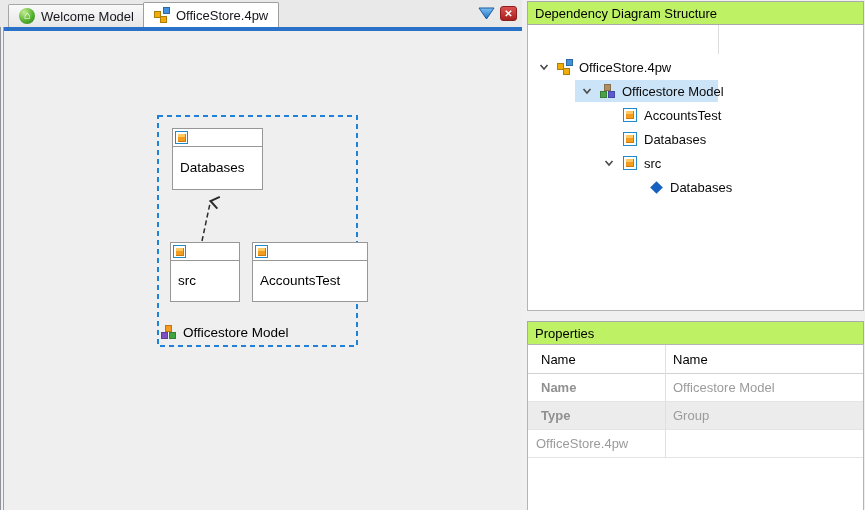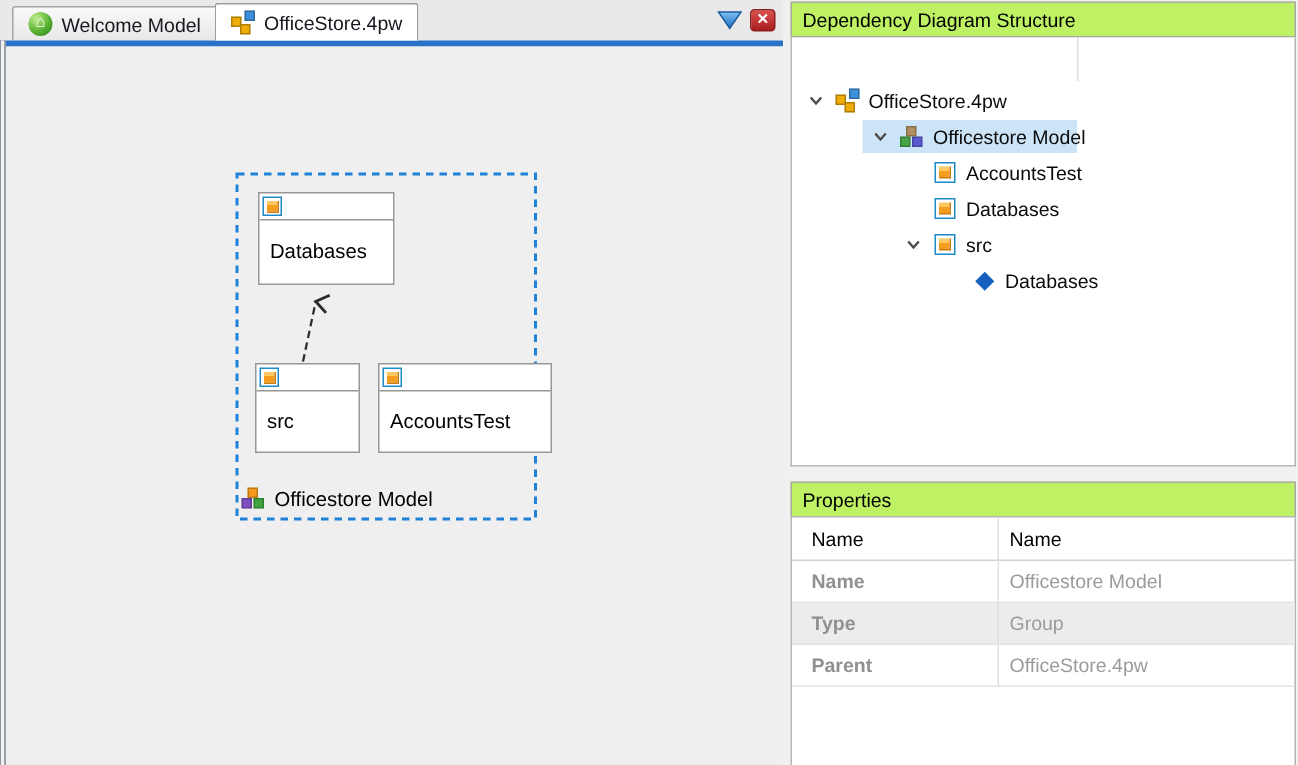--- a/index.html
+++ b/index.html
@@ -329,19 +329,18 @@
         <span class="c1 pname">Name</span>
         <span class="c2 pval">Officestore Model</span>
       </div>
 
       <div class="prow alt">
         <span class="c1 pname">Type</span>
         <span class="c2 pval">Group</span>
       </div>
 
       <div class="prow">
-        <span class="c1 pname">Parent</span>
         <span class="c2 pval">OfficeStore.4pw</span>
       </div>
     </div>
   </div>
 
 </div>
 
 </body></html>

